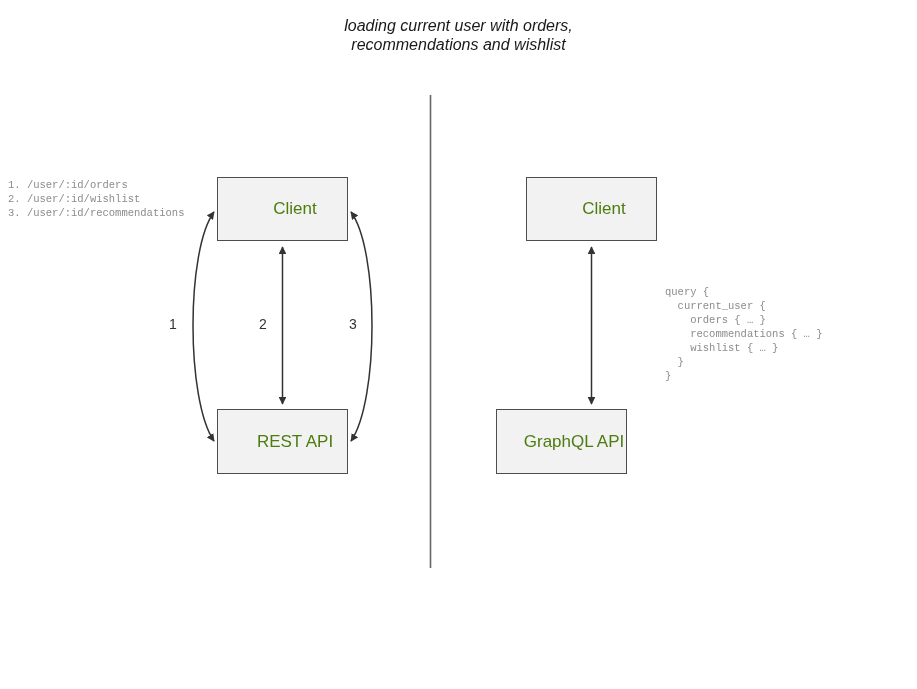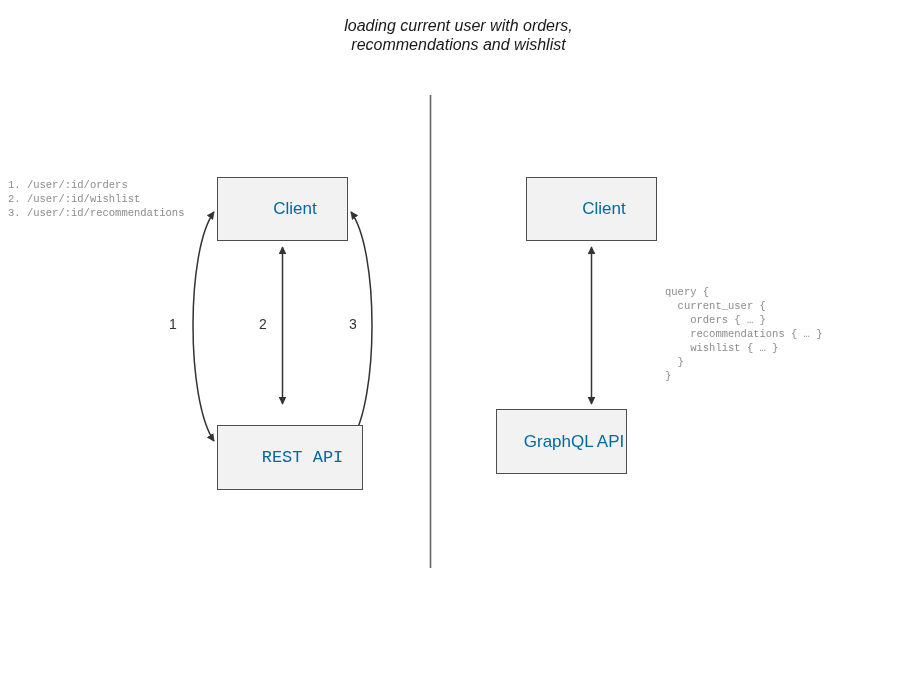--- a/index.html
+++ b/index.html
@@ -43,25 +43,25 @@
   
   .node {
     position: absolute;
     box-sizing: border-box;
     background: #f2f2f2;
     border: 1.4px solid #4d4d4d;
     display: flex;
     align-items: center;
     justify-content: center;
     font-size: 17px;
-    color: #0369a1;
+    color: #4d7c0f;
     padding-left: 25px;
   }
   .node-client-left  { left: 217px; top: 177px; width: 131px; height: 64px; }
-  .node-rest         { left: 217px; top: 425px; width: 146px; height: 65px; font-family: Liberation Mono, monospace; }
+  .node-rest         { left: 217px; top: 409px; width: 131px; height: 65px; }
   .node-client-right { left: 526px; top: 177px; width: 131px; height: 64px; }
   .node-graphql      { left: 496px; top: 409px; width: 131px; height: 65px; }
 
   
   .edge-label {
     position: absolute;
     font-size: 14px;
     color: #333333;
     text-align: center;
     width: 16px;

